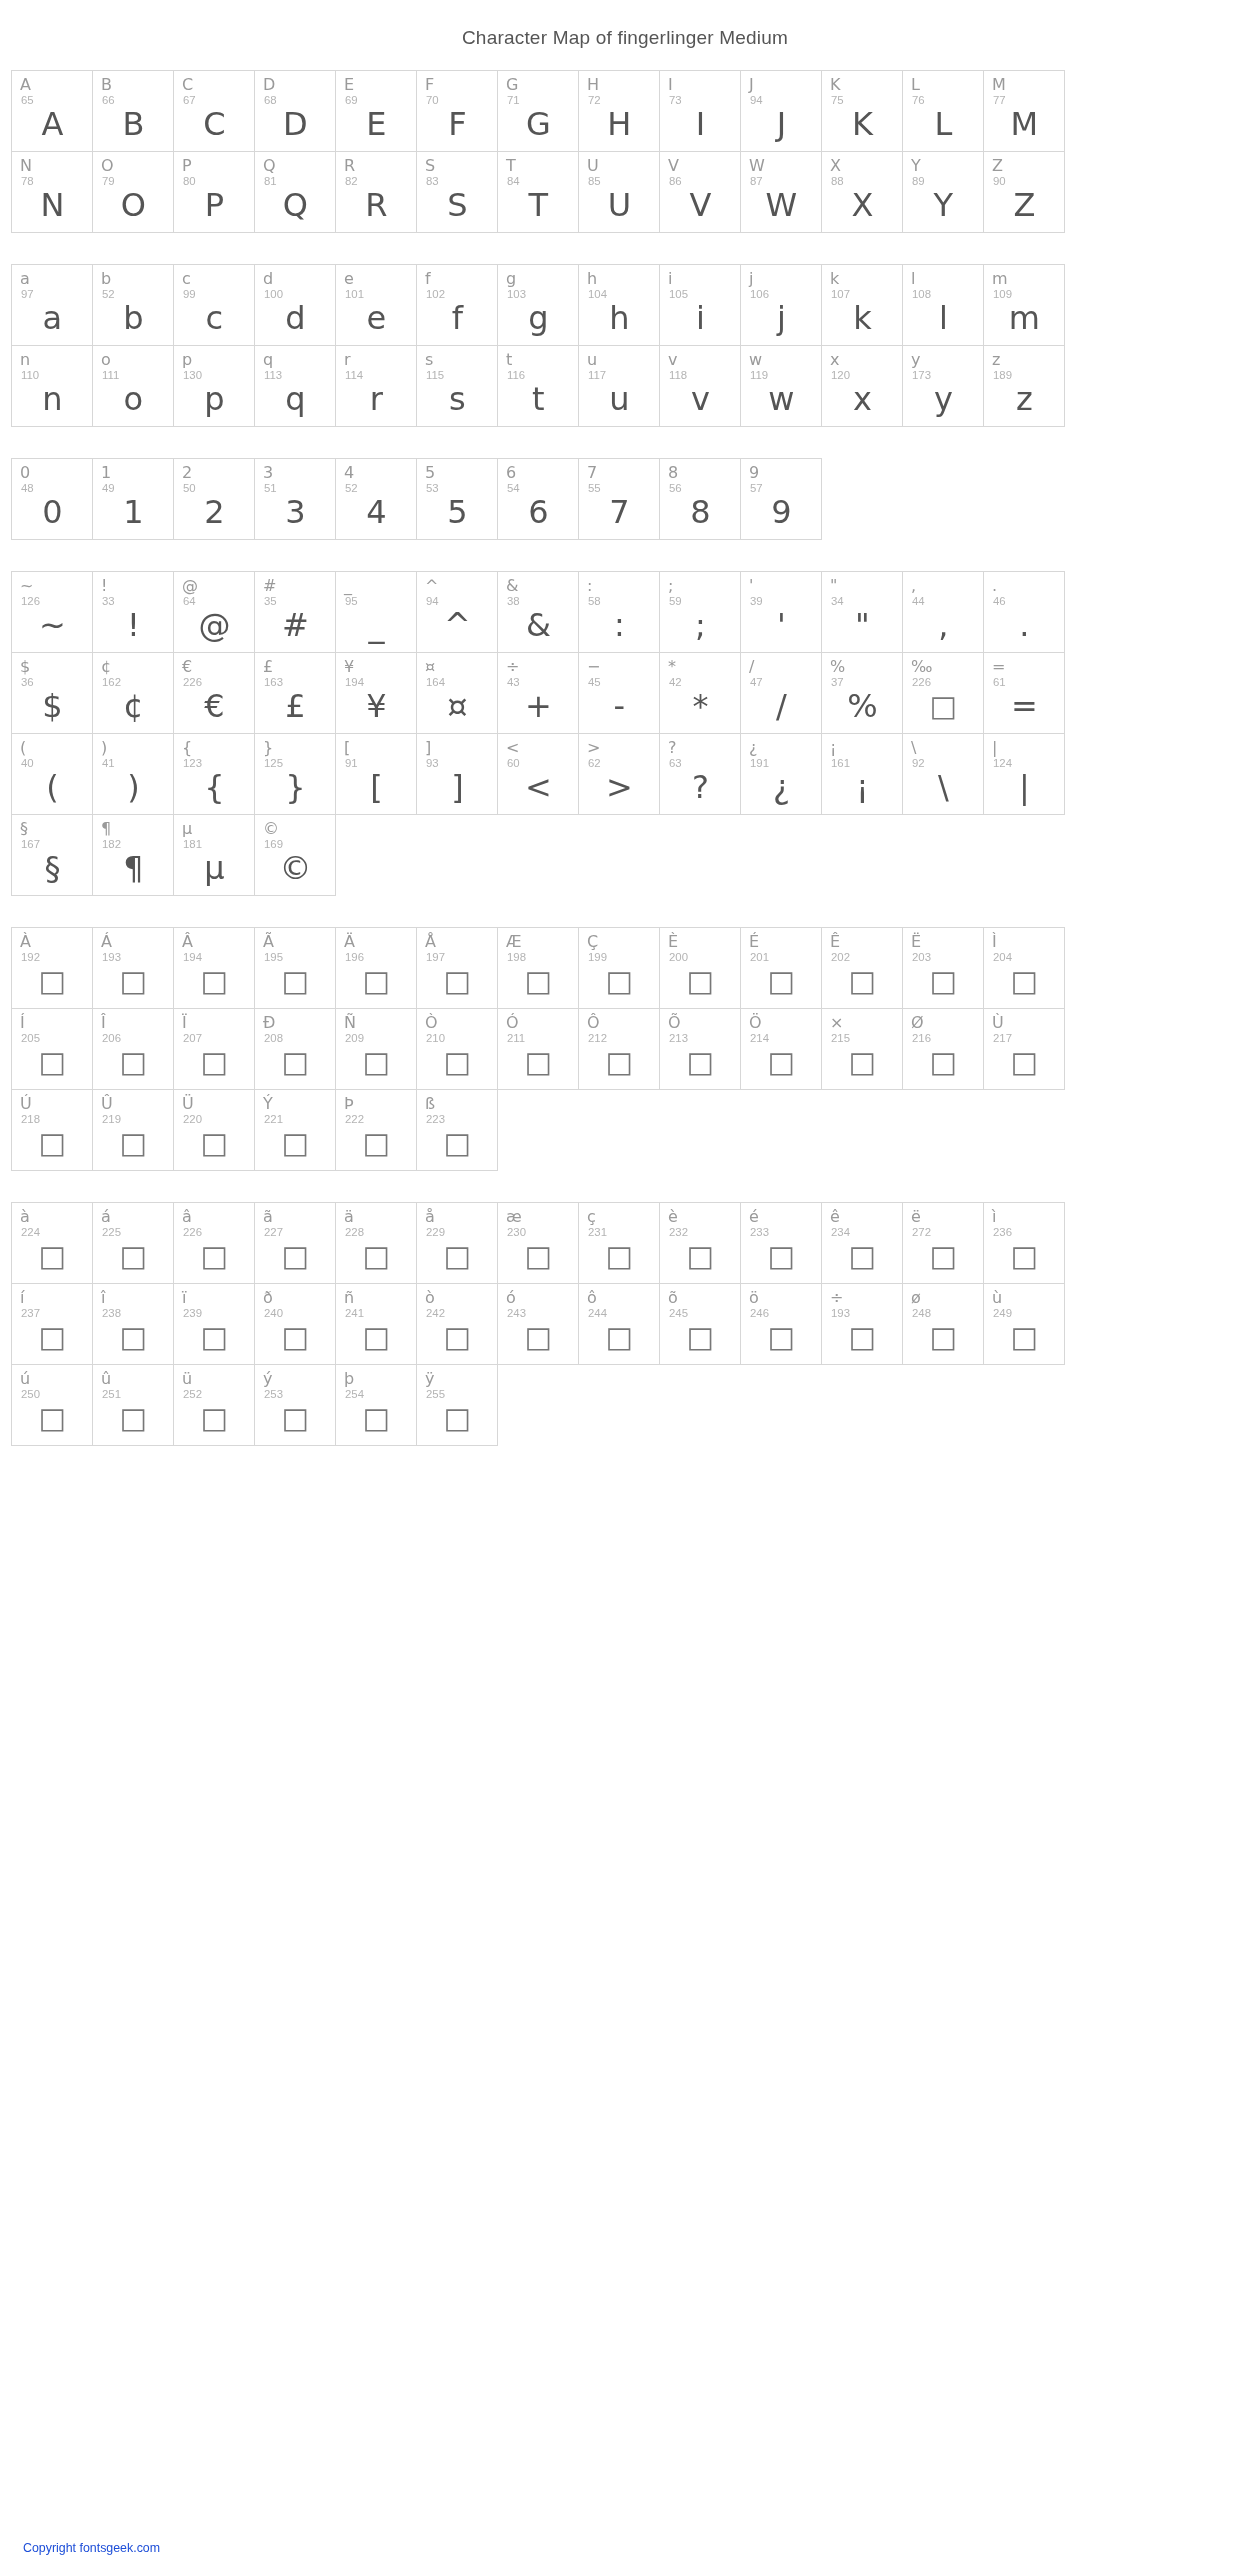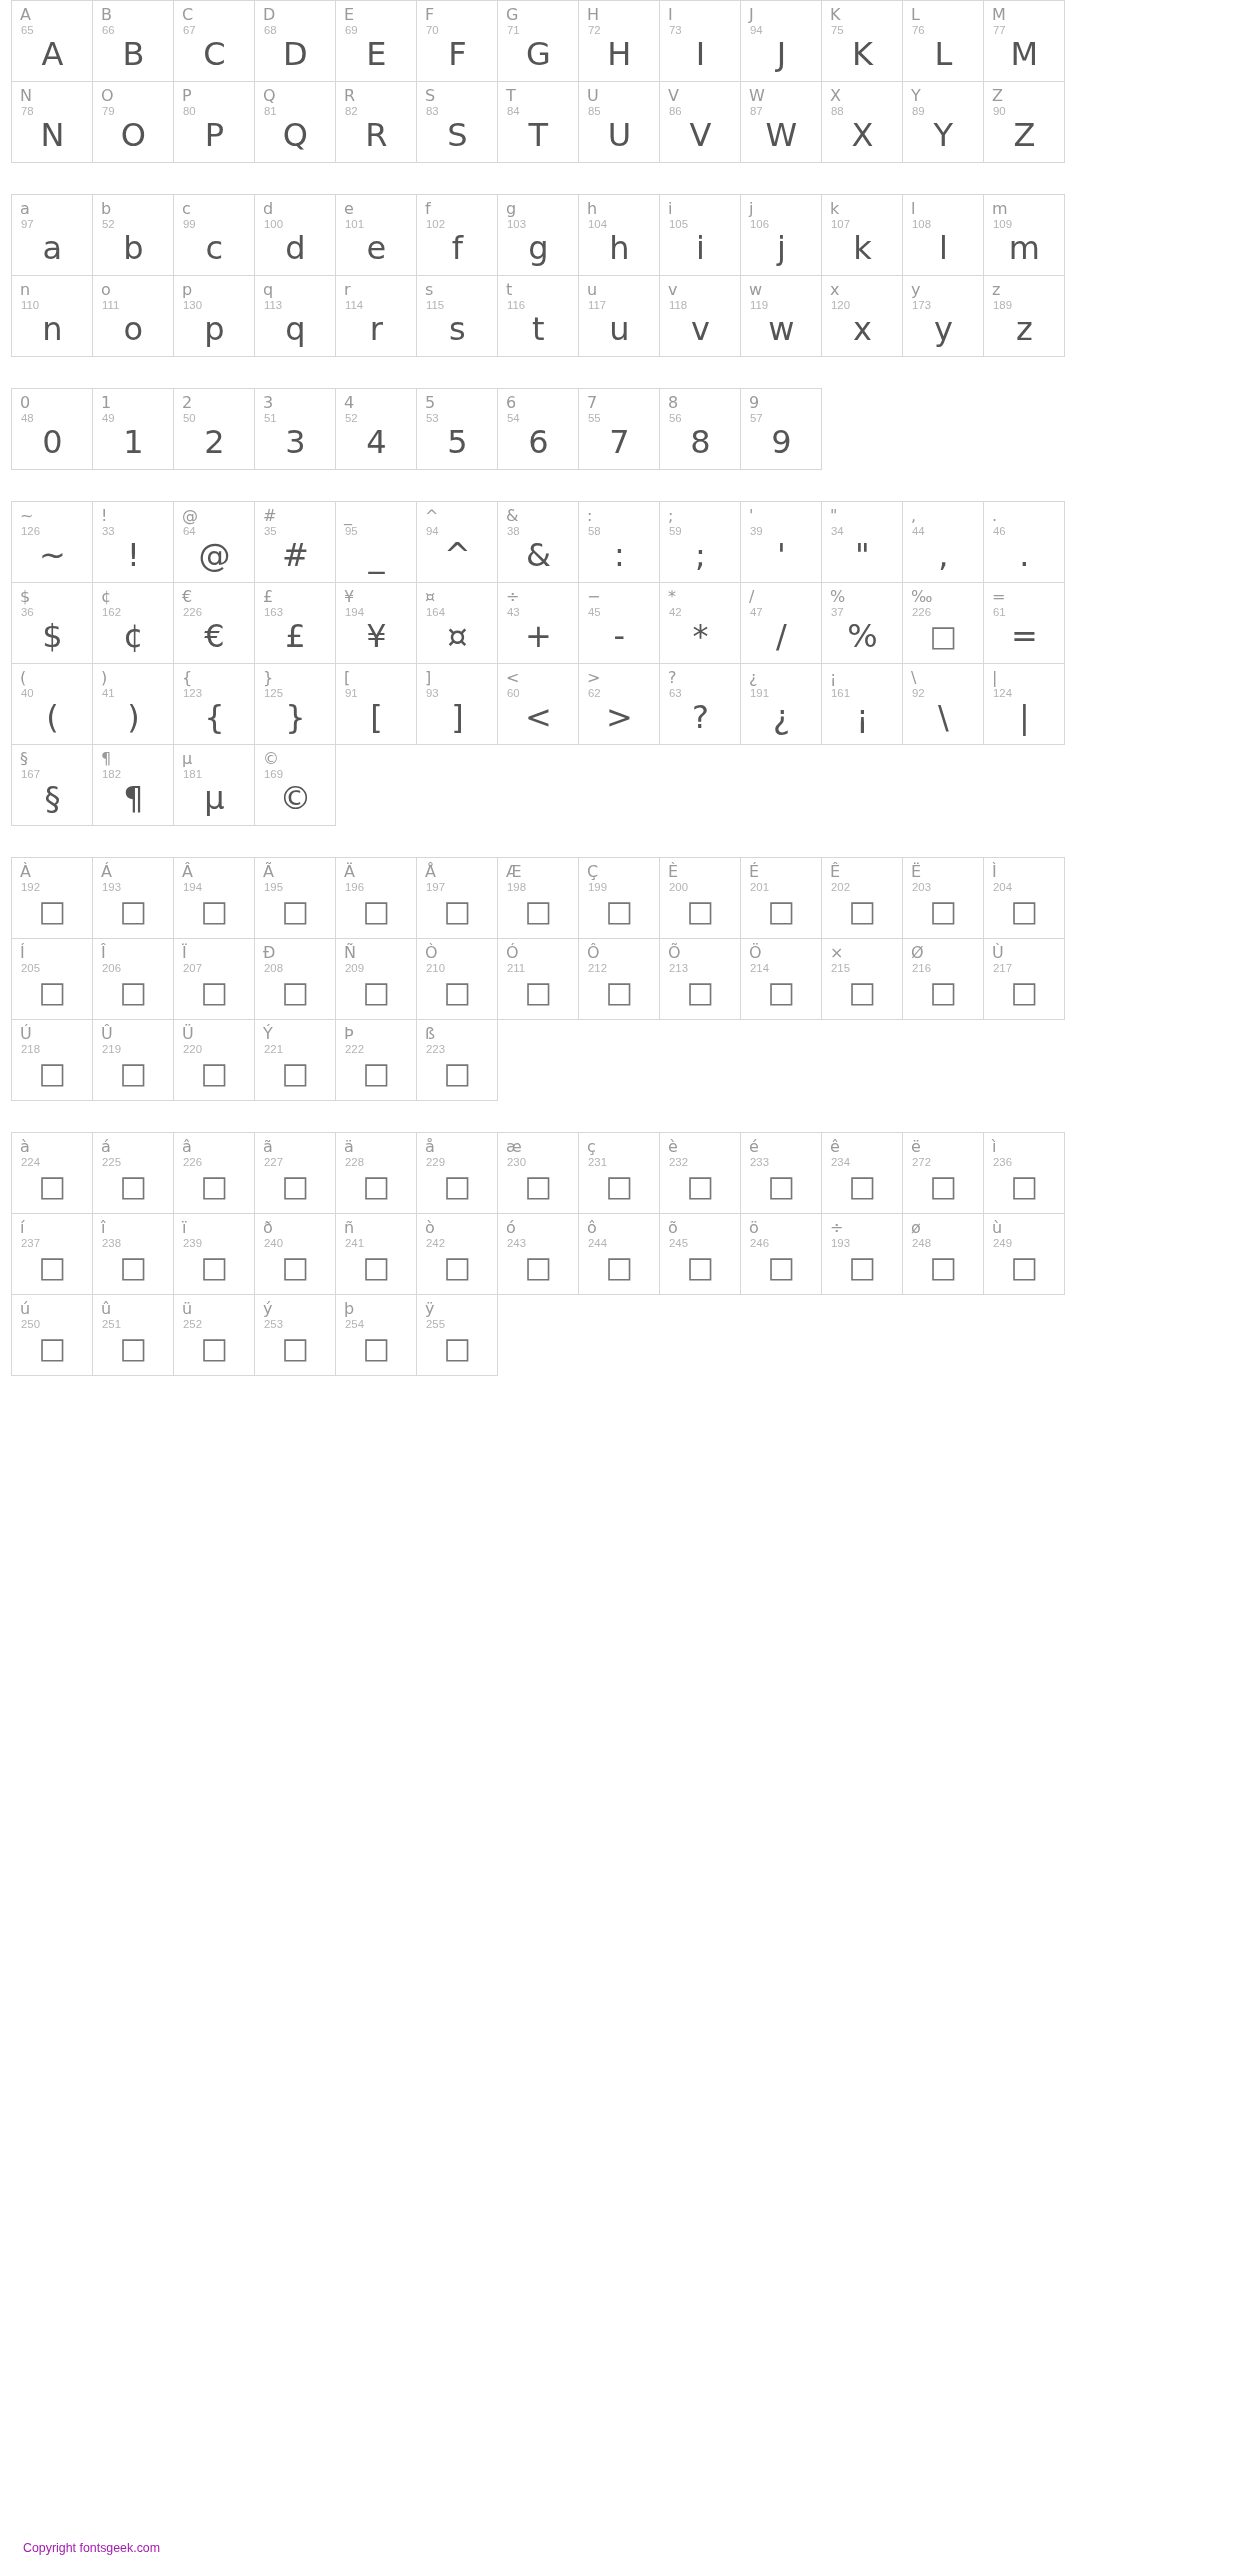--- a/index.html
+++ b/index.html
@@ -76,27 +76,28 @@
   }
   .cell .glyph.box {
     font-size: 29px;
     color: #777777;
   }
   .footer {
     position: absolute;
     left: 23px;
     bottom: 21px;
     font-size: 12.4px;
-    color: #a21caf;
+    color: #1d4ed8;
   }
 </style>
 </head>
 <body>
 
 <div class="page">
+  <div class="title">Character Map of fingerlinger Medium</div>
   <div id="blocks-container">
       <div class="block">
         <div class="row">
           <div class="cell">
             <span class="ch">A</span>
             <span class="code">65</span>
             <span class="glyph">A</span>
           </div>
           <div class="cell">
             <span class="ch">B</span>

